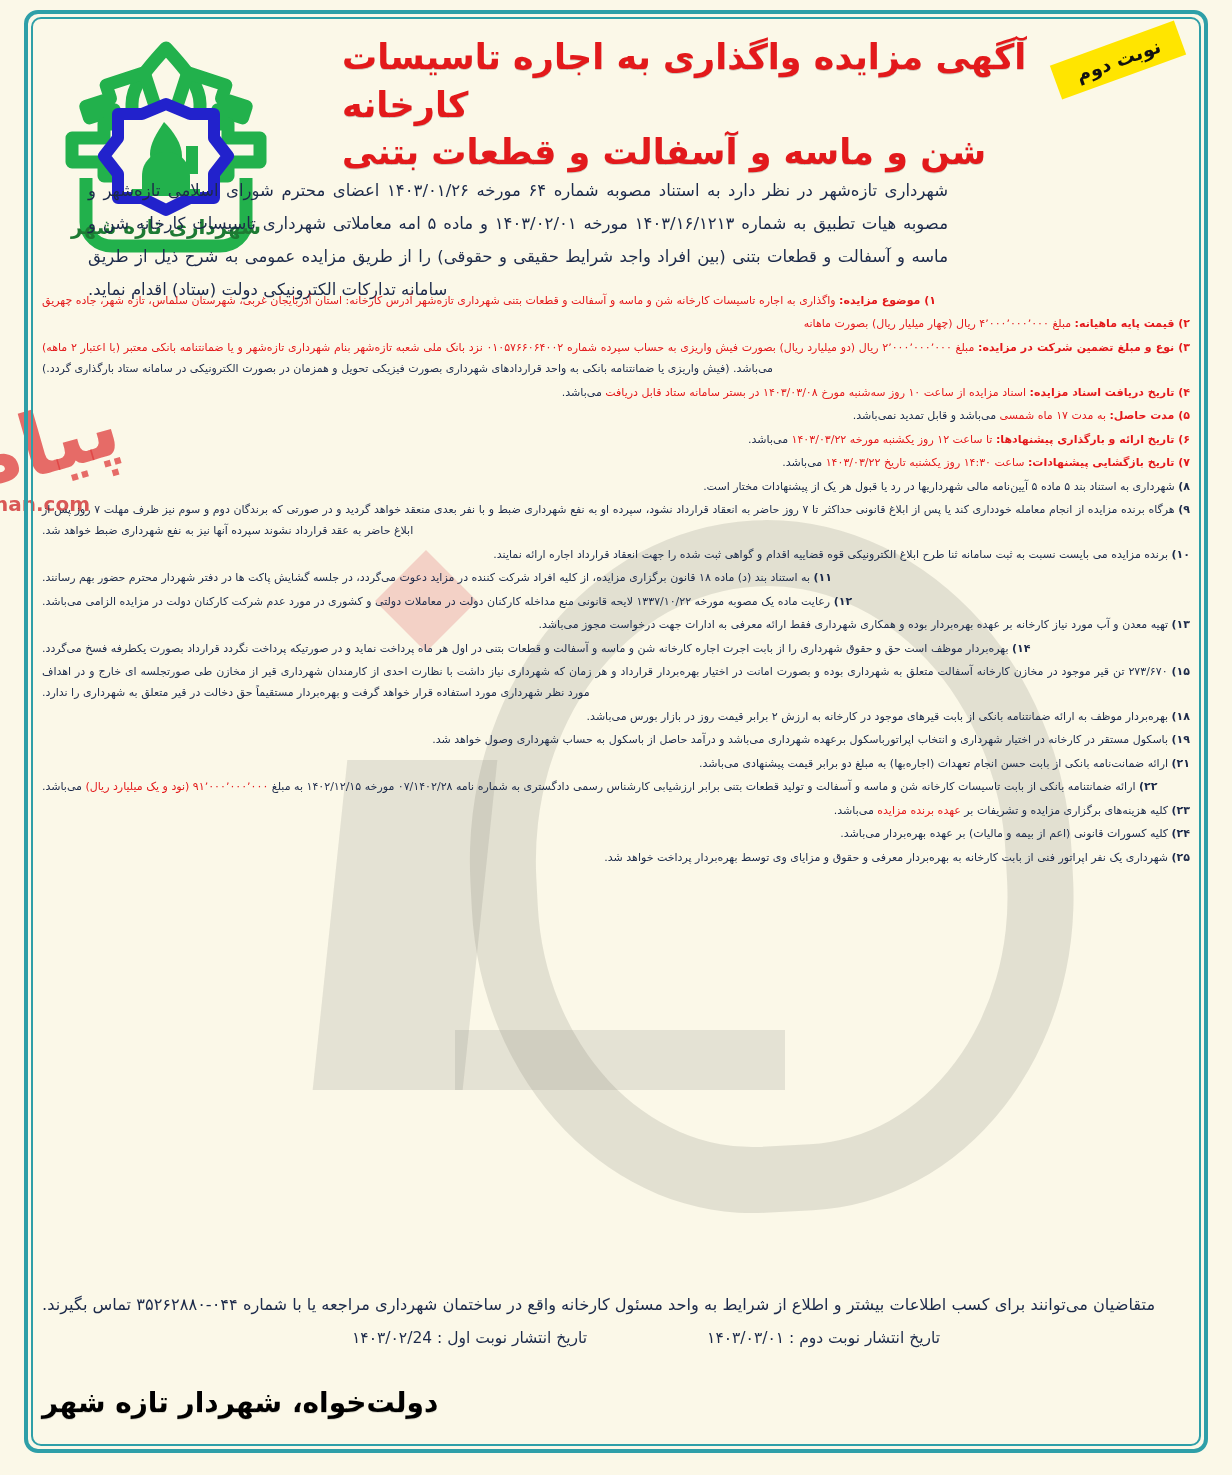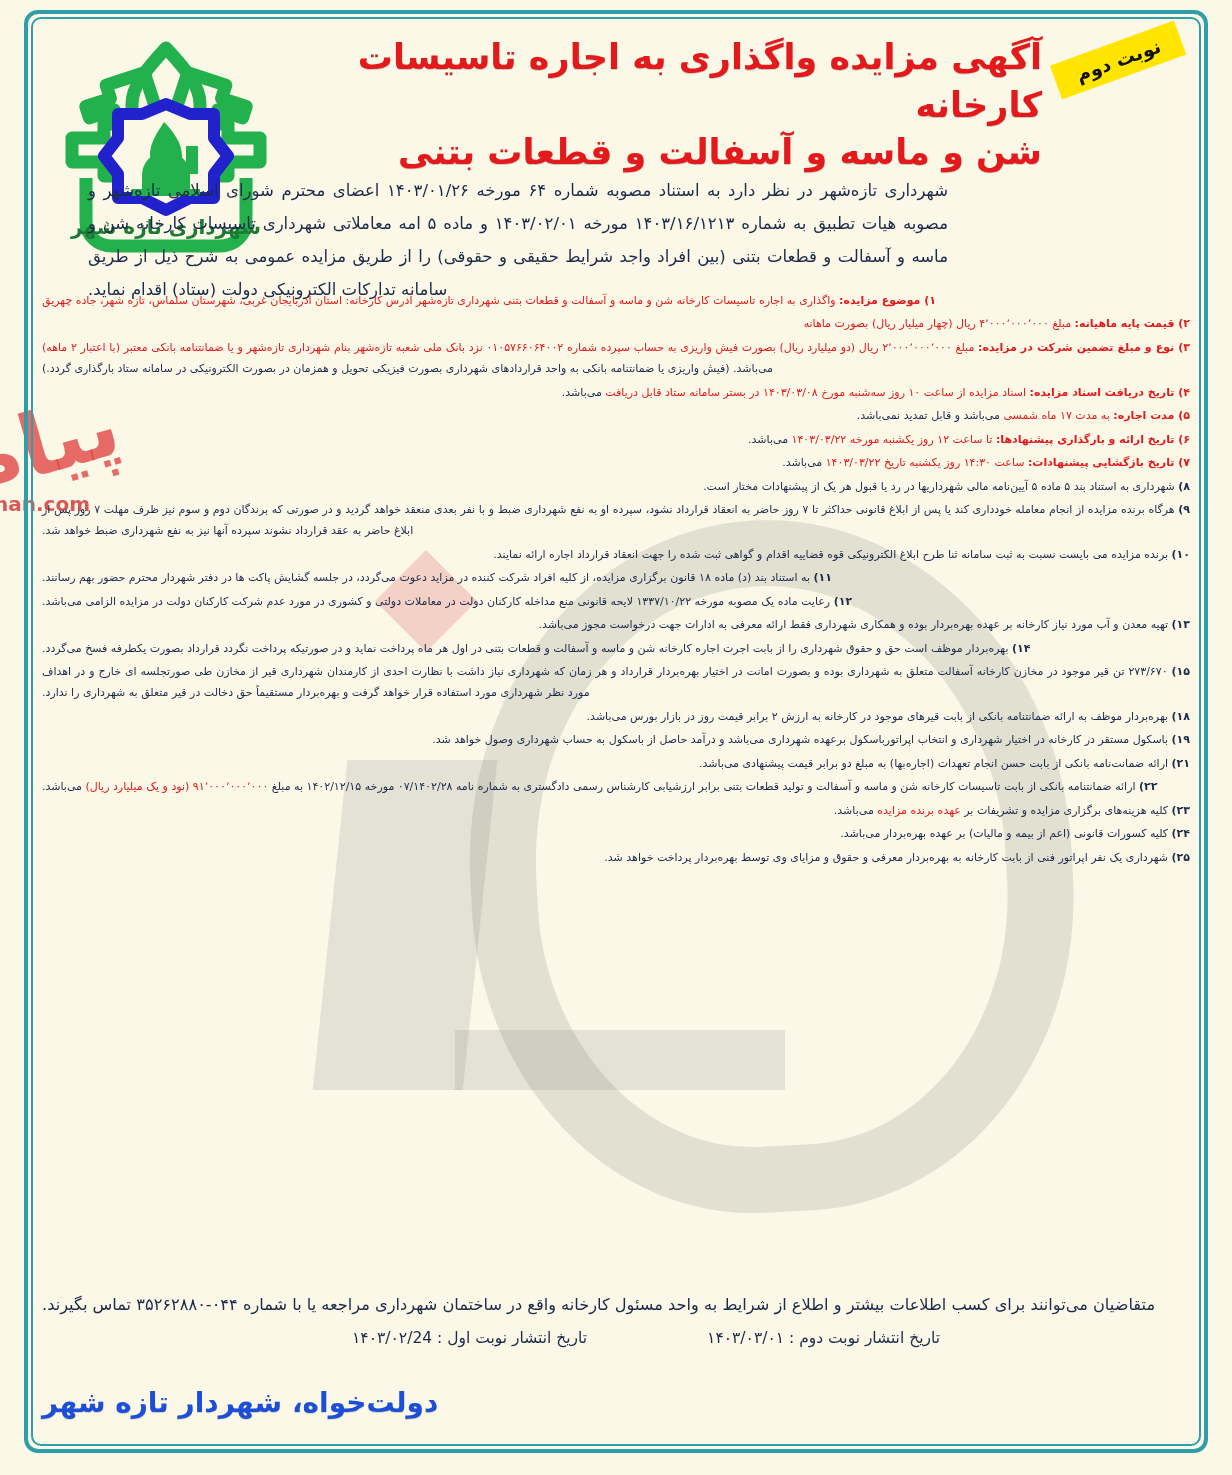--- a/index.html
+++ b/index.html
@@ -84,21 +84,21 @@
     background:#ffe500;
     color:#111;
     font-size:19px;font-weight:700;
     padding:7px 22px;
     transform:rotate(-20deg);
     white-space:nowrap;
     letter-spacing:.5px;
   }
   .title-wrap{
     position:absolute;right:150px;top:8px;width:700px;
-    text-align:right;
+    text-align:left;
   }
   .title-line{
     color:#e3191b;
     font-weight:700;
     font-size:35px;
     line-height:1.36;
     letter-spacing:-.3px;
     text-shadow:0 1px 0 rgba(0,0,0,.18);
   }
   .logo{
@@ -139,21 +139,21 @@
   }
   .foot-contact{text-align:justify;text-align-last:left;}
   .foot-dates{
     display:flex;justify-content:flex-start;gap:120px;
     margin-top:4px;padding-right:250px;
     font-size:15.5px;
   }
   .sign{
     margin-top:22px;
     text-align:left;
-    color:#1d4ed8;
+    color:#000000;
     font-weight:700;
     font-size:28px;
     text-shadow:0 1px 0 rgba(0,0,0,.15);
   }
 </style>
 </head>
 <body>
 
 <div id="page">
 
@@ -204,21 +204,21 @@
     <div class="intro">
       <b>شهرداری تازه‌شهر</b><span> در نظر دارد به استناد مصوبه شماره ۶۴ مورخه ۱۴۰۳/۰۱/۲۶ اعضای محترم شورای اسلامی تازه‌شهر و مصوبه هیات تطبیق به شماره ۱۴۰۳/۱۶/۱۲۱۳ مورخه ۱۴۰۳/۰۲/۰۱ و ماده ۵ امه معاملاتی شهرداری تاسیسات کارخانه شن و ماسه و آسفالت و قطعات بتنی (بین افراد واجد شرایط حقیقی و حقوقی) را از طریق مزایده عمومی به شرح ذیل از طریق سامانه تدارکات الکترونیکی دولت (ستاد) اقدام نماید.</span>
     </div>
   </div>
 
   <div class="body-list" id="items-container">
       <div class="li"><span class="lbl red">۱)</span><span class="lbl red"> موضوع مزایده:</span><span class="red"> واگذاری به اجاره تاسیسات کارخانه شن و ماسه و آسفالت و قطعات بتنی شهرداری تازه‌شهر آدرس کارخانه: استان آذربایجان غربی، شهرستان سلماس، تازه شهر، جاده چهریق</span></div>
       <div class="li r"><span class="lbl red">۲)</span><span class="lbl red"> قیمت پایه ماهیانه:</span><span class="red"> مبلغ ۴٬۰۰۰٬۰۰۰٬۰۰۰ ریال (چهار میلیار ریال) بصورت ماهانه</span></div>
       <div class="li"><span class="lbl red">۳)</span><span class="lbl red"> نوع و مبلغ تضمین شرکت در مزایده:</span><span class="red"> مبلغ ۲٬۰۰۰٬۰۰۰٬۰۰۰ ریال (دو میلیارد ریال) بصورت فیش واریزی به حساب سپرده شماره ۰۱۰۵۷۶۶۰۶۴۰۰۲ نزد بانک ملی شعبه تازه‌شهر بنام شهرداری تازه‌شهر و یا ضمانتنامه بانکی معتبر (با اعتبار ۲ ماهه) </span>می‌باشد. (فیش واریزی یا ضمانتنامه بانکی به واحد قراردادهای شهرداری بصورت فیزیکی تحویل و همزمان در بصورت الکترونیکی در سامانه ستاد بارگذاری گردد.)</div>
       <div class="li r"><span class="lbl red">۴)</span><span class="lbl red"> تاریخ دریافت اسناد مزایده:</span><span class="red"> اسناد مزایده از ساعت ۱۰ روز سه‌شنبه مورخ ۱۴۰۳/۰۳/۰۸ در بستر سامانه ستاد قابل دریافت </span>می‌باشد.</div>
-      <div class="li r"><span class="lbl red">۵)</span><span class="lbl red"> مدت اجاره:</span><span class="red"> به مدت ۱۷ ماه شمسی </span>می‌باشد و قابل تمدید نمی‌باشد.</div>
+      <div class="li r"><span class="lbl red">۵)</span><span class="lbl red"> مدت حاصل:</span><span class="red"> به مدت ۱۷ ماه شمسی </span>می‌باشد و قابل تمدید نمی‌باشد.</div>
       <div class="li r"><span class="lbl red">۶)</span><span class="lbl red"> تاریخ ارائه و بارگذاری پیشنهادها:</span><span class="red"> تا ساعت ۱۲ روز یکشنبه مورخه ۱۴۰۳/۰۳/۲۲ </span>می‌باشد.</div>
       <div class="li r"><span class="lbl red">۷)</span><span class="lbl red"> تاریخ بازگشایی پیشنهادات:</span><span class="red"> ساعت ۱۴:۳۰ روز یکشنبه تاریخ ۱۴۰۳/۰۳/۲۲ </span>می‌باشد.</div>
       <div class="li r"><span class="lbl">۸)</span><span> شهرداری به استناد بند ۵ ماده ۵ آیین‌نامه مالی شهرداریها در رد یا قبول هر یک از پیشنهادات مختار است.</span></div>
       <div class="li"><span class="lbl">۹)</span><span> هرگاه برنده مزایده از انجام معامله خودداری کند یا پس از ابلاغ قانونی حداکثر تا ۷ روز حاضر به انعقاد قرارداد نشود، سپرده او به نفع شهرداری ضبط و با نفر بعدی منعقد خواهد گردید و در صورتی که برندگان دوم و سوم نیز ظرف مهلت ۷ روز پس از ابلاغ حاضر به عقد قرارداد نشوند سپرده آنها نیز به نفع شهرداری ضبط خواهد شد.</span></div>
       <div class="li r"><span class="lbl">۱۰)</span><span> برنده مزایده می بایست نسبت به ثبت سامانه ثنا طرح ابلاغ الکترونیکی قوه قضاییه اقدام و گواهی ثبت شده را جهت انعقاد قرارداد اجاره ارائه نمایند.</span></div>
       <div class="li"><span class="lbl">۱۱)</span><span> به استناد بند (د) ماده ۱۸ قانون برگزاری مزایده، از کلیه افراد شرکت کننده در مزاید دعوت می‌گردد، در جلسه گشایش پاکت ها در دفتر شهردار محترم حضور بهم رسانند.</span></div>
       <div class="li"><span class="lbl">۱۲)</span><span> رعایت ماده یک مصوبه مورخه ۱۳۳۷/۱۰/۲۲ لایحه قانونی منع مداخله کارکنان دولت در معاملات دولتی و کشوری در مورد عدم شرکت کارکنان دولت در مزایده الزامی می‌باشد.</span></div>
       <div class="li r"><span class="lbl">۱۳)</span><span> تهیه معدن و آب مورد نیاز کارخانه بر عهده بهره‌بردار بوده و همکاری شهرداری فقط ارائه معرفی به ادارات جهت درخواست مجوز می‌باشد.</span></div>
       <div class="li"><span class="lbl">۱۴)</span><span> بهره‌بردار موظف است حق و حقوق شهرداری را از بابت اجرت اجاره کارخانه شن و ماسه و آسفالت و قطعات بتنی در اول هر ماه پرداخت نماید و در صورتیکه پرداخت نگردد قرارداد بصورت یکطرفه فسخ می‌گردد.</span></div>
       <div class="li"><span class="lbl">۱۵)</span><span> ۲۷۳/۶۷۰ تن قیر موجود در مخازن کارخانه آسفالت متعلق به شهرداری بوده و بصورت امانت در اختیار بهره‌بردار قرارداد و هر زمان که شهرداری نیاز داشت با نظارت احدی از کارمندان شهرداری قیر از مخازن طی صورتجلسه ای خارج و در اهداف مورد نظر شهرداری مورد استفاده قرار خواهد گرفت و بهره‌بردار مستقیماً حق دخالت در قیر متعلق به شهرداری را ندارد.</span></div>

